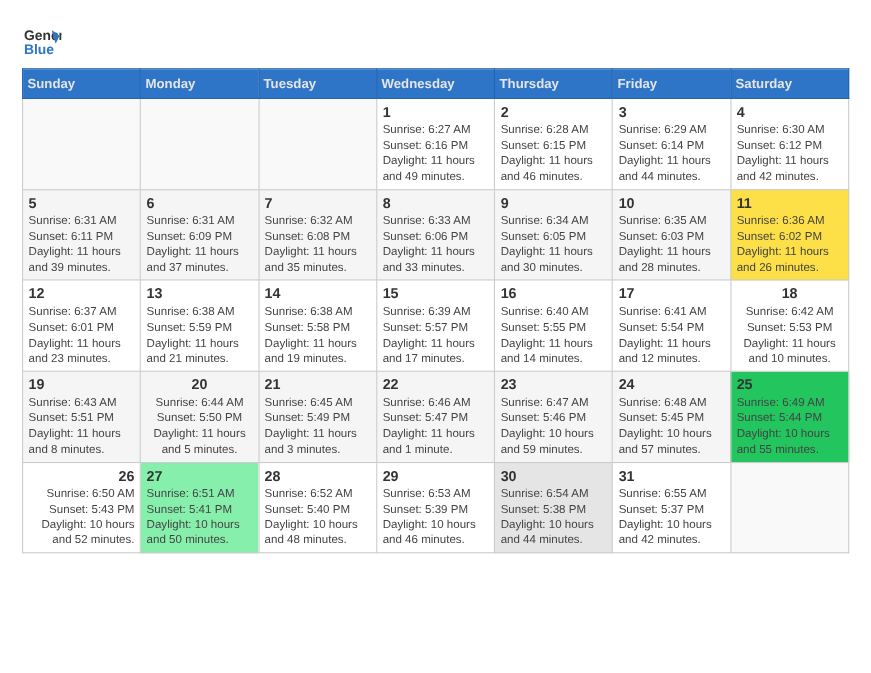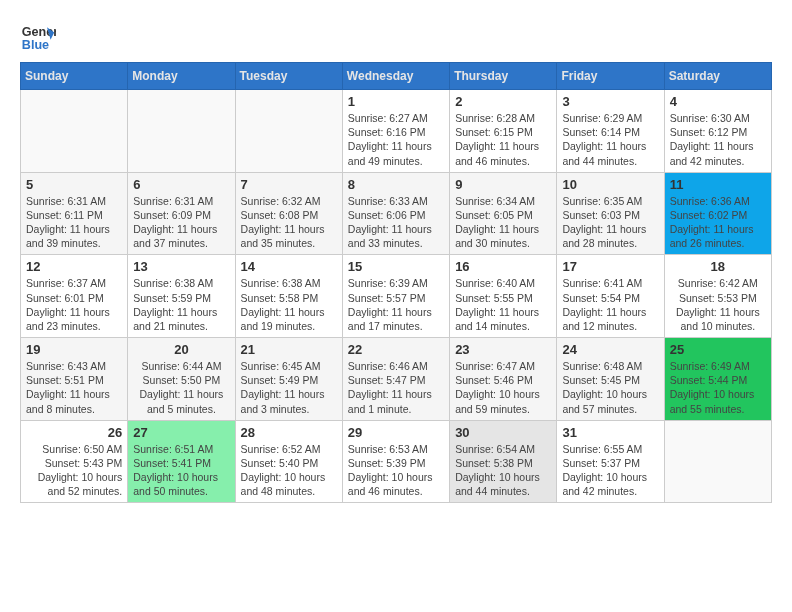--- a/index.html
+++ b/index.html
@@ -153,21 +153,21 @@
           <div class="day-info">Sunrise: 6:33 AM<br>Sunset: 6:06 PM<br>Daylight: 11 hours and 33 minutes.</div>
         </td>
         <td style="background: rgb(245, 245, 245);">
           <span class="day-number">9</span>
           <div class="day-info">Sunrise: 6:34 AM<br>Sunset: 6:05 PM<br>Daylight: 11 hours and 30 minutes.</div>
         </td>
         <td style="background: rgb(245, 245, 245);">
           <span class="day-number">10</span>
           <div class="day-info">Sunrise: 6:35 AM<br>Sunset: 6:03 PM<br>Daylight: 11 hours and 28 minutes.</div>
         </td>
-        <td style="background: #0ea5e9; margin-top: 20px;">
+        <td style="background: #fde047; margin-top: 20px;">
           <span class="day-number">11</span>
           <div class="day-info">Sunrise: 6:36 AM<br>Sunset: 6:02 PM<br>Daylight: 11 hours and 26 minutes.</div>
         </td>
       </tr>
       <tr>
         <td style="background: rgb(255, 255, 255);">
           <span class="day-number">12</span>
           <div class="day-info">Sunrise: 6:37 AM<br>Sunset: 6:01 PM<br>Daylight: 11 hours and 23 minutes.</div>
         </td>
         <td style="background: rgb(255, 255, 255);">

